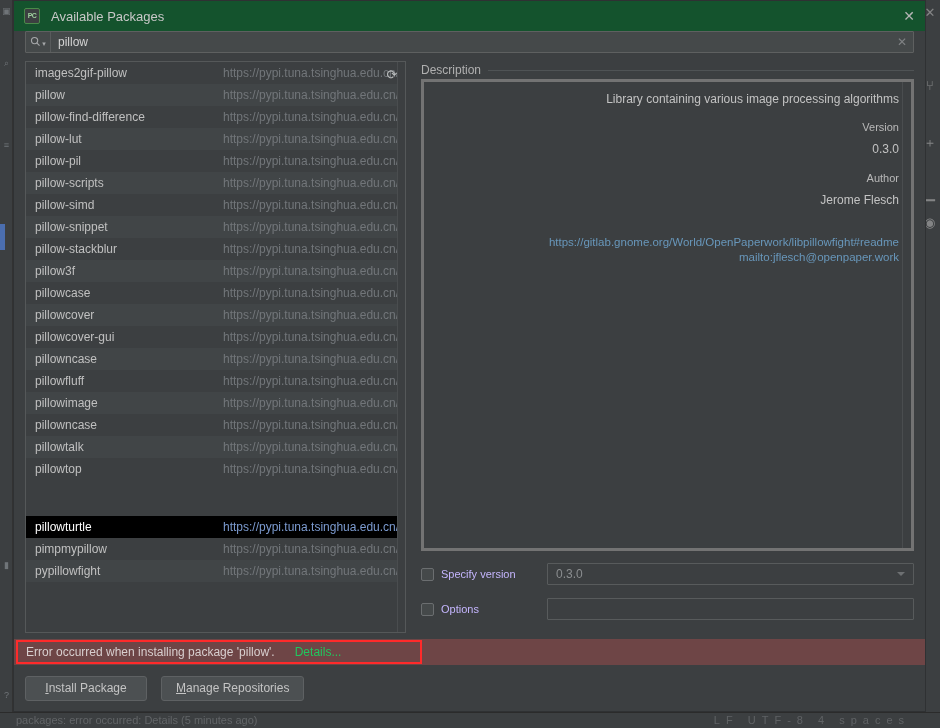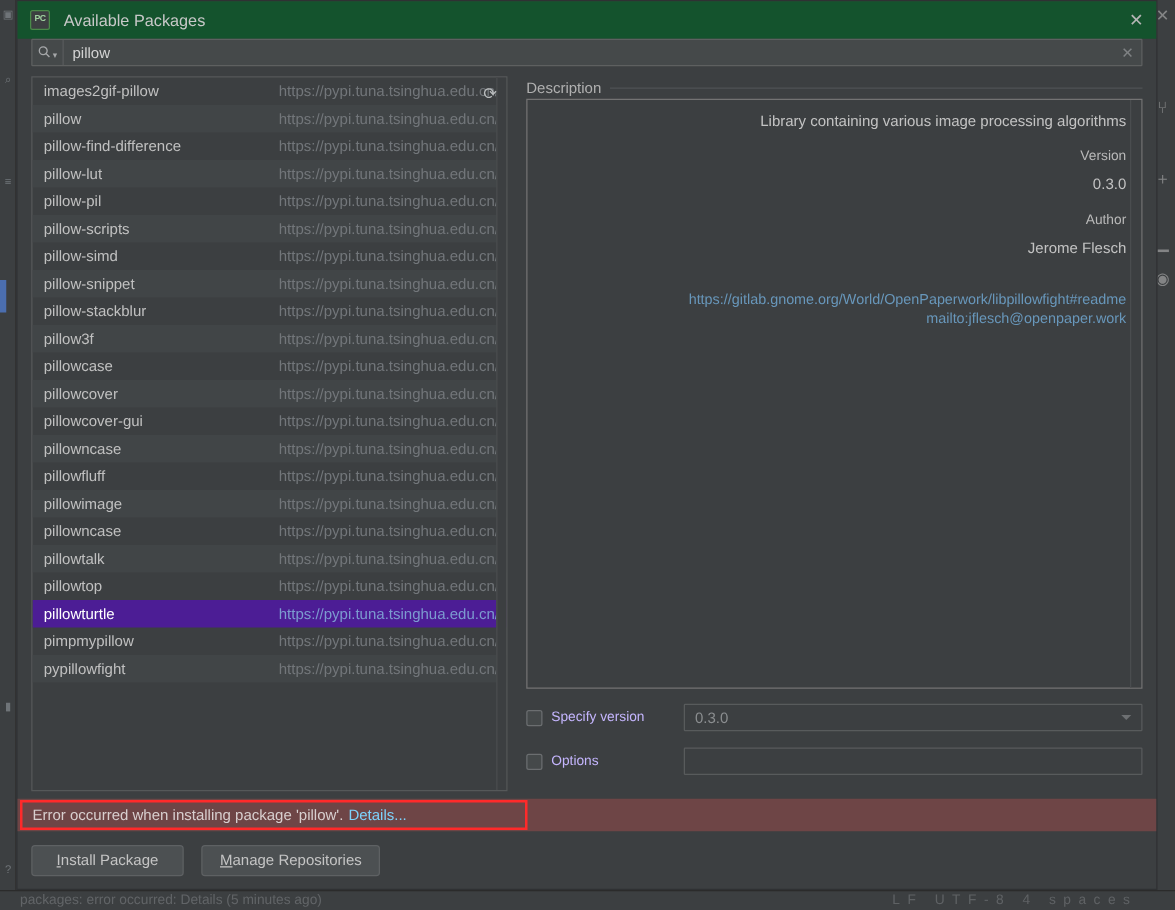--- a/index.html
+++ b/index.html
@@ -96,21 +96,21 @@
   }
   .pkg-list {
     flex: 1 1 auto; background: #3c3f41; border: 1px solid #555859;
     overflow: hidden; position: relative;
   }
   .row {
     height: 22px; display: flex; align-items: center; position: relative;
     padding-left: 9px; white-space: nowrap; gap: 36px;
   }
   .row.alt { background: #414547; }
-  .row.sel { background: #4c1d95; }
+  .row.sel { background: #000000; margin-top: 36px; }
   .row .pname { width: 152px; flex: 0 0 152px; font-size: 12px; color: #c0c0c0; overflow: hidden; }
   .row.sel .pname { color: #ffffff; }
   .row .purl { flex: 1 1 auto; font-size: 12px; color: #72767a; overflow: hidden; }
   .row.sel .purl { color: #7c9bd0; }
   .refresh-btn {
     position: absolute; right: 4px; top: 4px; width: 18px; height: 18px;
     color: #b9bcbd; font-size: 13px; line-height: 18px; text-align: center; cursor: default; z-index: 4;
   }
   .list-scroll {
     position: absolute; right: 0; top: 0; width: 8px; height: 100%;
@@ -119,21 +119,21 @@
   .splitter { flex: 0 0 15px; }
 
   .right-pane { flex: 1 1 auto; display: flex; flex-direction: column; min-height: 0; }
   .desc-group { flex: 1 1 auto; display: flex; flex-direction: column; min-height: 0; position: relative; text-align: right; }
   .desc-legend {
     display: flex; align-items: center; gap: 7px; height: 18px; flex: 0 0 18px;
   }
   .desc-legend .lbl { font-size: 12px; color: #b0b0b0; }
   .desc-legend .line { flex: 1 1 auto; height: 1px; background: #4f5355; }
   .desc-box {
-    flex: 1 1 auto; border: 1px solid #737373; background: #3c3f41;
+    flex: 1 1 auto; border: 3px solid #737373; background: #3c3f41;
     padding: 10px 12px; overflow: hidden; position: relative; min-height: 0;
   }
   .desc-summary { font-size: 12px; color: #c3c3c3; margin-bottom: 15px; }
   .desc-h { font-size: 11px; font-weight: normal; color: #b9b9b9; margin-bottom: 9px; }
   .desc-v { font-size: 12px; color: #c3c3c3; margin-bottom: 16px; }
   .desc-links { margin-top: 28px; line-height: 15px; }
   .desc-links a { display: block; font-size: 11.5px; color: #6897bb; text-decoration: none; }
   .desc-scroll {
     position: absolute; right: 0; top: 0; width: 9px; height: 100%;
     background: #3c3f41; border-left: 1px solid #4a4d4f;
@@ -166,21 +166,21 @@
     flex: 0 0 26px; margin: 6px 0 0 0; background: #6e4546; position: relative;
     display: flex; align-items: center;
   }
   .error-hl {
     position: absolute; left: 2px; top: 1px; width: 406px; height: 24px;
     border: 2px solid #ff2a2a; box-sizing: border-box; pointer-events: none;
   }
   .error-text {
     margin-left: 12px; font-size: 12px; color: #d8cfcf; z-index: 2; white-space: nowrap;
   }
-  .error-text a { color: #7dd3fc; text-decoration: none; margin-left: 4px; }
+  .error-text a { color: #22c55e; text-decoration: none; margin-left: 20px; }
 
   
   .footer {
     flex: 0 0 46px; display: flex; align-items: center; gap: 14px; padding: 0 0 0 11px;
   }
   .btn {
     height: 25px; min-width: 122px; padding: 0 14px; background: #4c5052;
     border: 1px solid #5e6163; border-radius: 3px; color: #c4c4c4; font-size: 12px;
     display: flex; align-items: center; justify-content: center; cursor: default;
   }

